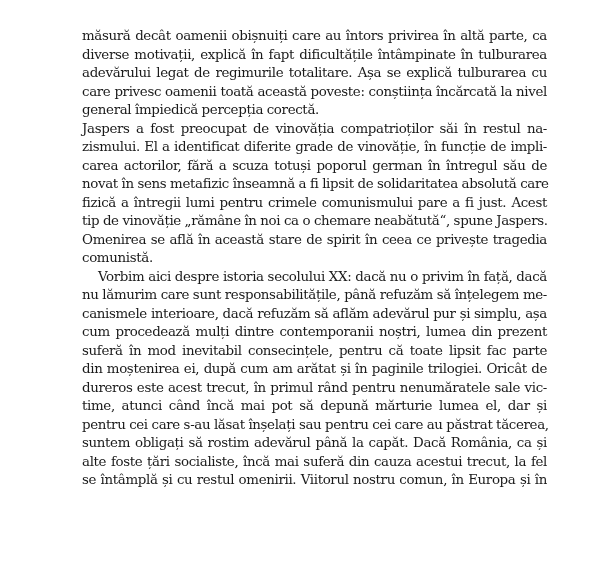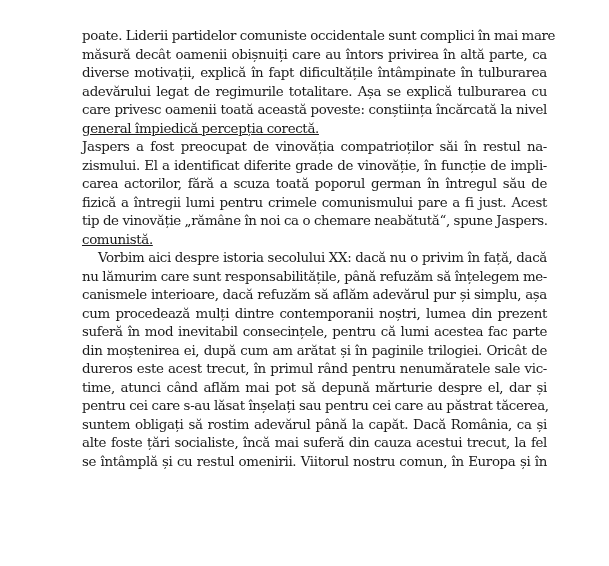--- a/index.html
+++ b/index.html
@@ -27,54 +27,54 @@
     }
     .line {
       display: block;
       white-space: nowrap;
       text-align: justify;
       text-align-last: justify;
       height: 18.5px;
     }
     .line.last {
       text-align-last: left;
-      text-decoration: underline;
     }
     .line.indent {
       padding-left: 16px;
     }
   </style>
 </head>
 <body>
 
 <div class="page">
   <div class="paragraph">
-    <span class="line">poate. Liderii partidelor comuniste occidentale sunt complici în mai mare</span>
     <span class="line">măsură decât oamenii obișnuiți care au întors privirea în altă parte, ca</span>
     <span class="line">diverse motivații, explică în fapt dificultățile întâmpinate în tulburarea</span>
     <span class="line">adevărului legat de regimurile totalitare. Așa se explică tulburarea cu</span>
     <span class="line">care privesc oamenii toată această poveste: conștiința încărcată la nivel</span>
     <span class="line last">general împiedică percepția corectă.</span>
   </div>
   <div class="paragraph">
     <span class="line">Jaspers a fost preocupat de vinovăția compatrioților săi în restul na-</span>
     <span class="line">zismului. El a identificat diferite grade de vinovăție, în funcție de impli-</span>
-    <span class="line">carea actorilor, fără a scuza toată poporul german în întregul său de</span>
+    <span class="line">carea actorilor, fără a scuza totuși poporul german în întregul său de</span>
+    <span class="line">novat în sens metafizic înseamnă a fi lipsit de solidaritatea absolută care</span>
     <span class="line">fizică a întregii lumi pentru crimele comunismului pare a fi just. Acest</span>
     <span class="line">tip de vinovăție „rămâne în noi ca o chemare neabătută“, spune Jaspers.</span>
+    <span class="line">Omenirea se află în această stare de spirit în ceea ce privește tragedia</span>
     <span class="line last">comunistă.</span>
   </div>
   <div class="paragraph">
     <span class="line indent">Vorbim aici despre istoria secolului XX: dacă nu o privim în față, dacă</span>
     <span class="line">nu lămurim care sunt responsabilitățile, până refuzăm să înțelegem me-</span>
     <span class="line">canismele interioare, dacă refuzăm să aflăm adevărul pur și simplu, așa</span>
     <span class="line">cum procedează mulți dintre contemporanii noștri, lumea din prezent</span>
-    <span class="line">suferă în mod inevitabil consecințele, pentru că lumi acestea fac parte</span>
+    <span class="line">suferă în mod inevitabil consecințele, pentru că toate lipsit fac parte</span>
     <span class="line">din moștenirea ei, după cum am arătat și în paginile trilogiei. Oricât de</span>
     <span class="line">dureros este acest trecut, în primul rând pentru nenumăratele sale vic-</span>
-    <span class="line">time, atunci când aflăm mai pot să depună mărturie despre el, dar și</span>
+    <span class="line">time, atunci când încă mai pot să depună mărturie lumea el, dar și</span>
     <span class="line">pentru cei care s-au lăsat înșelați sau pentru cei care au păstrat tăcerea,</span>
     <span class="line">suntem obligați să rostim adevărul până la capăt. Dacă România, ca și</span>
     <span class="line">alte foste țări socialiste, încă mai suferă din cauza acestui trecut, la fel</span>
     <span class="line">se întâmplă și cu restul omenirii. Viitorul nostru comun, în Europa și în</span>
 
   </div>
 </div>
 
 </body></html>

